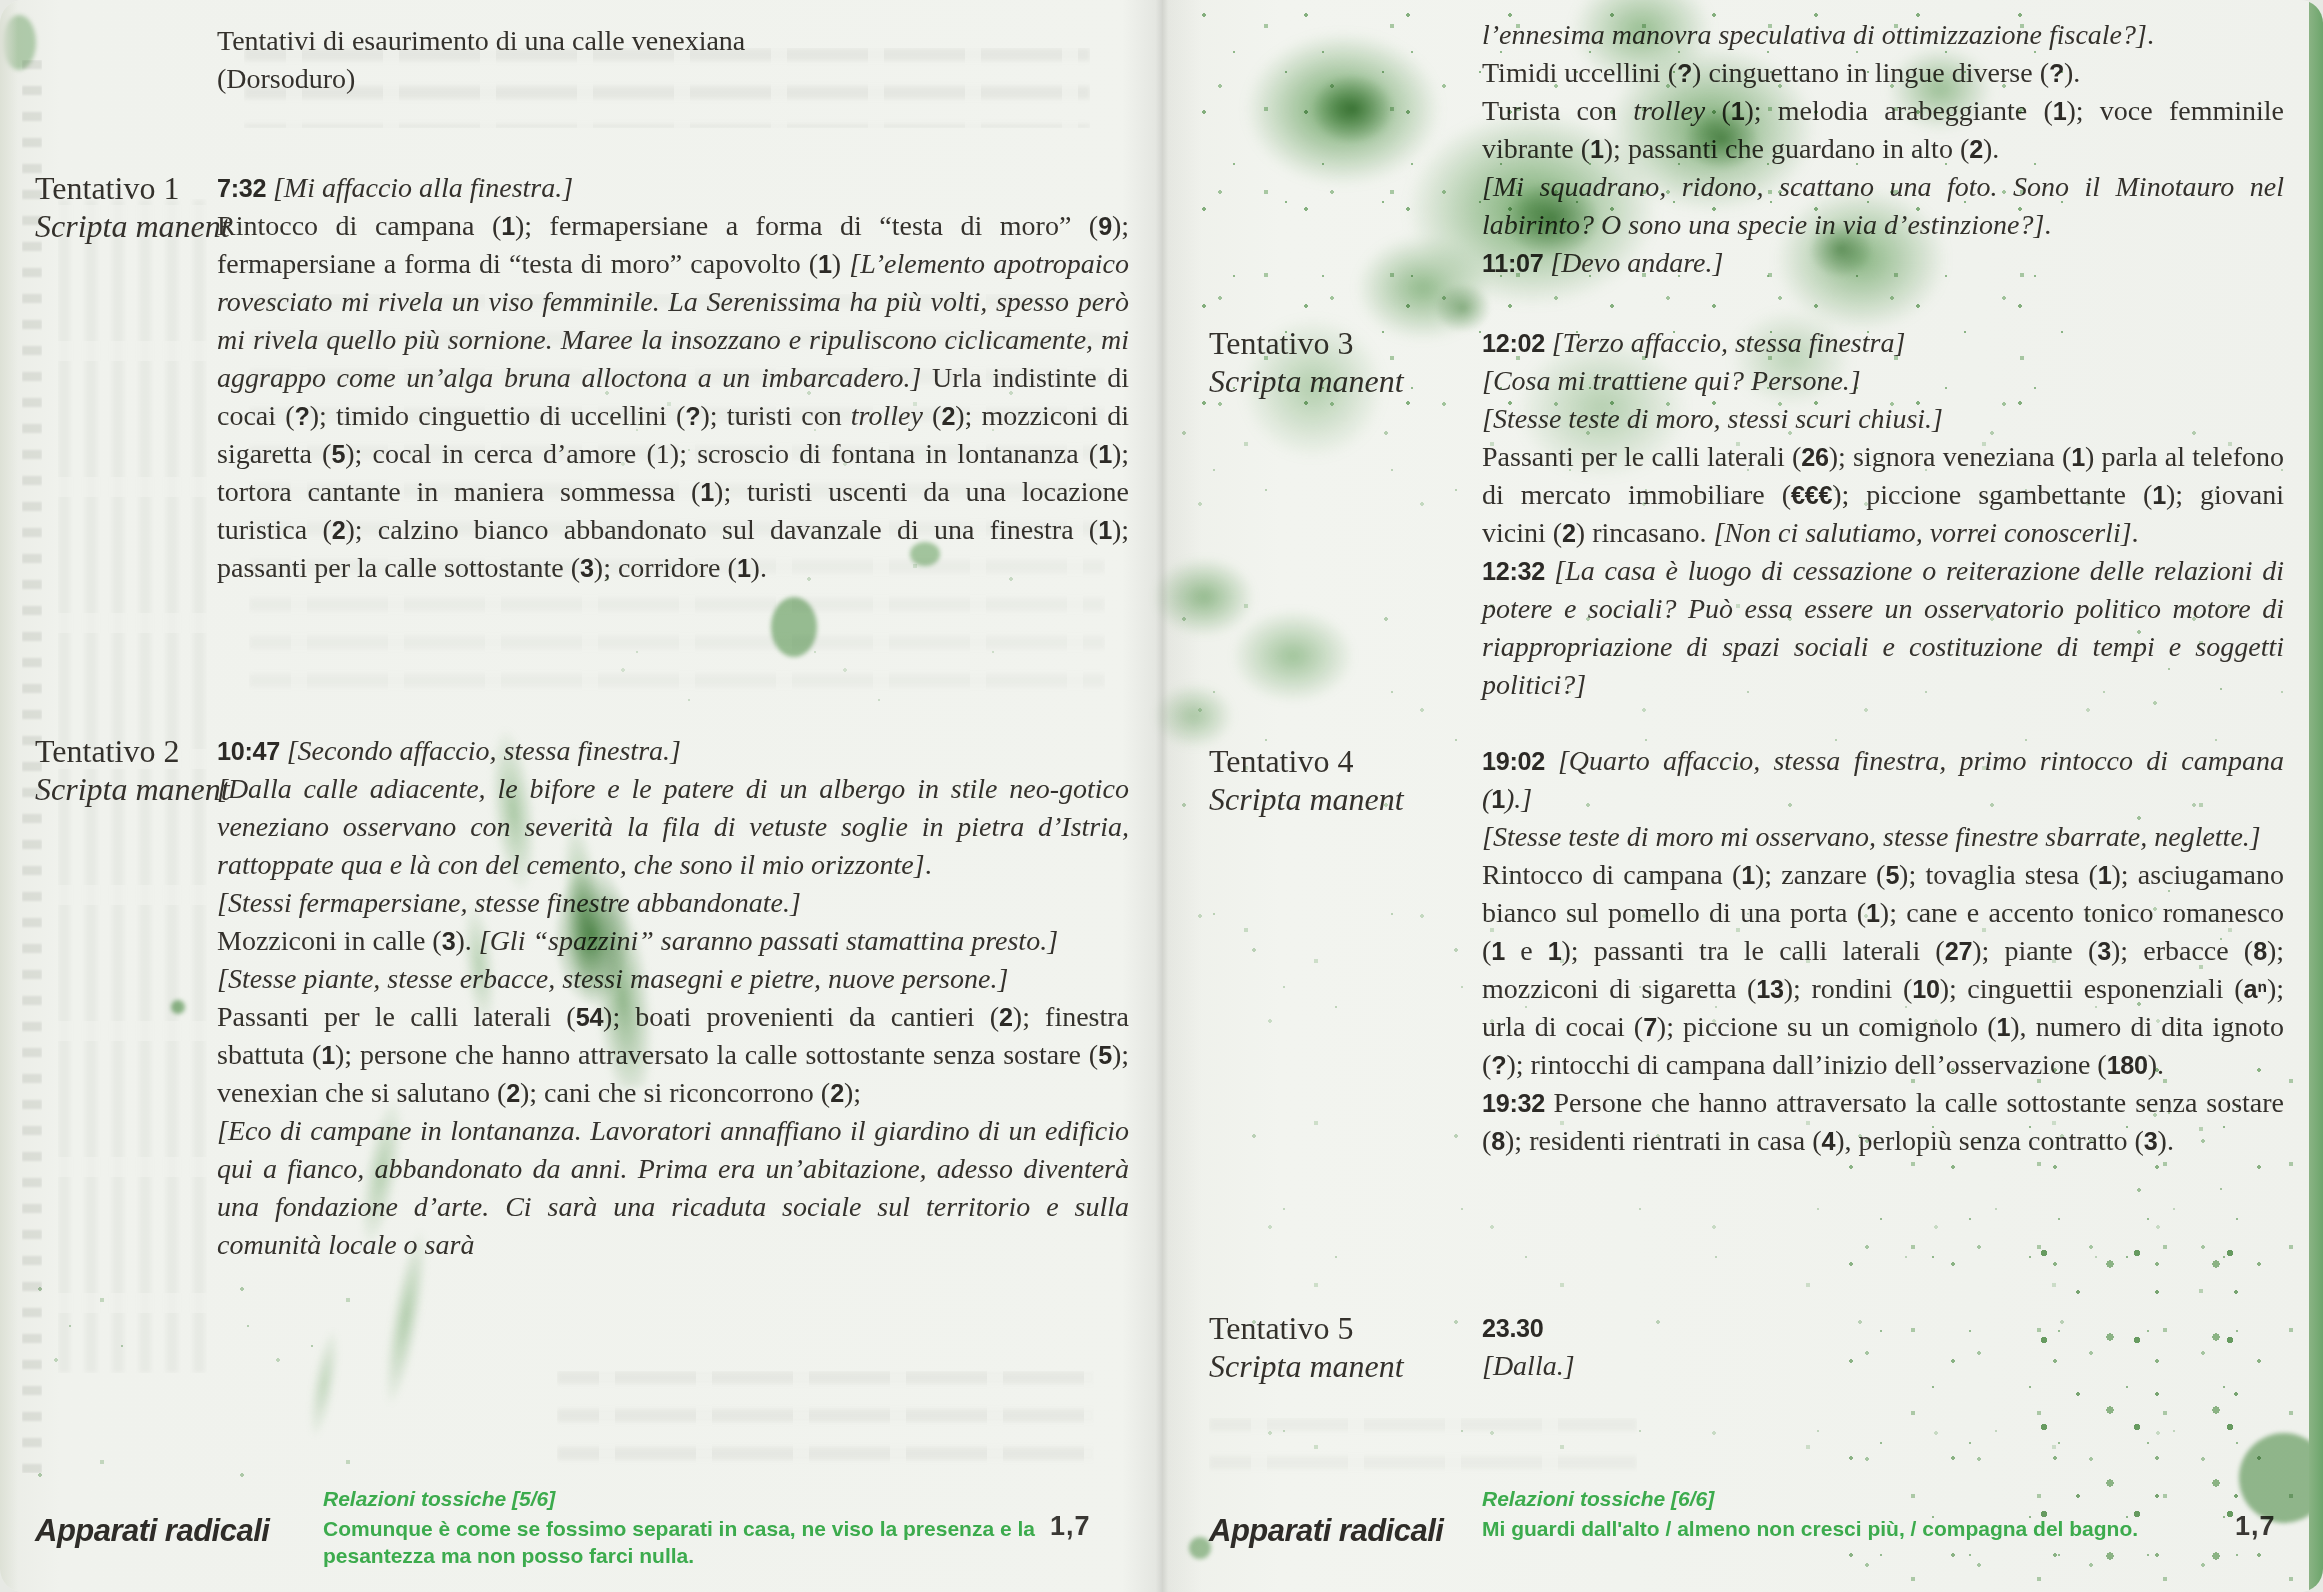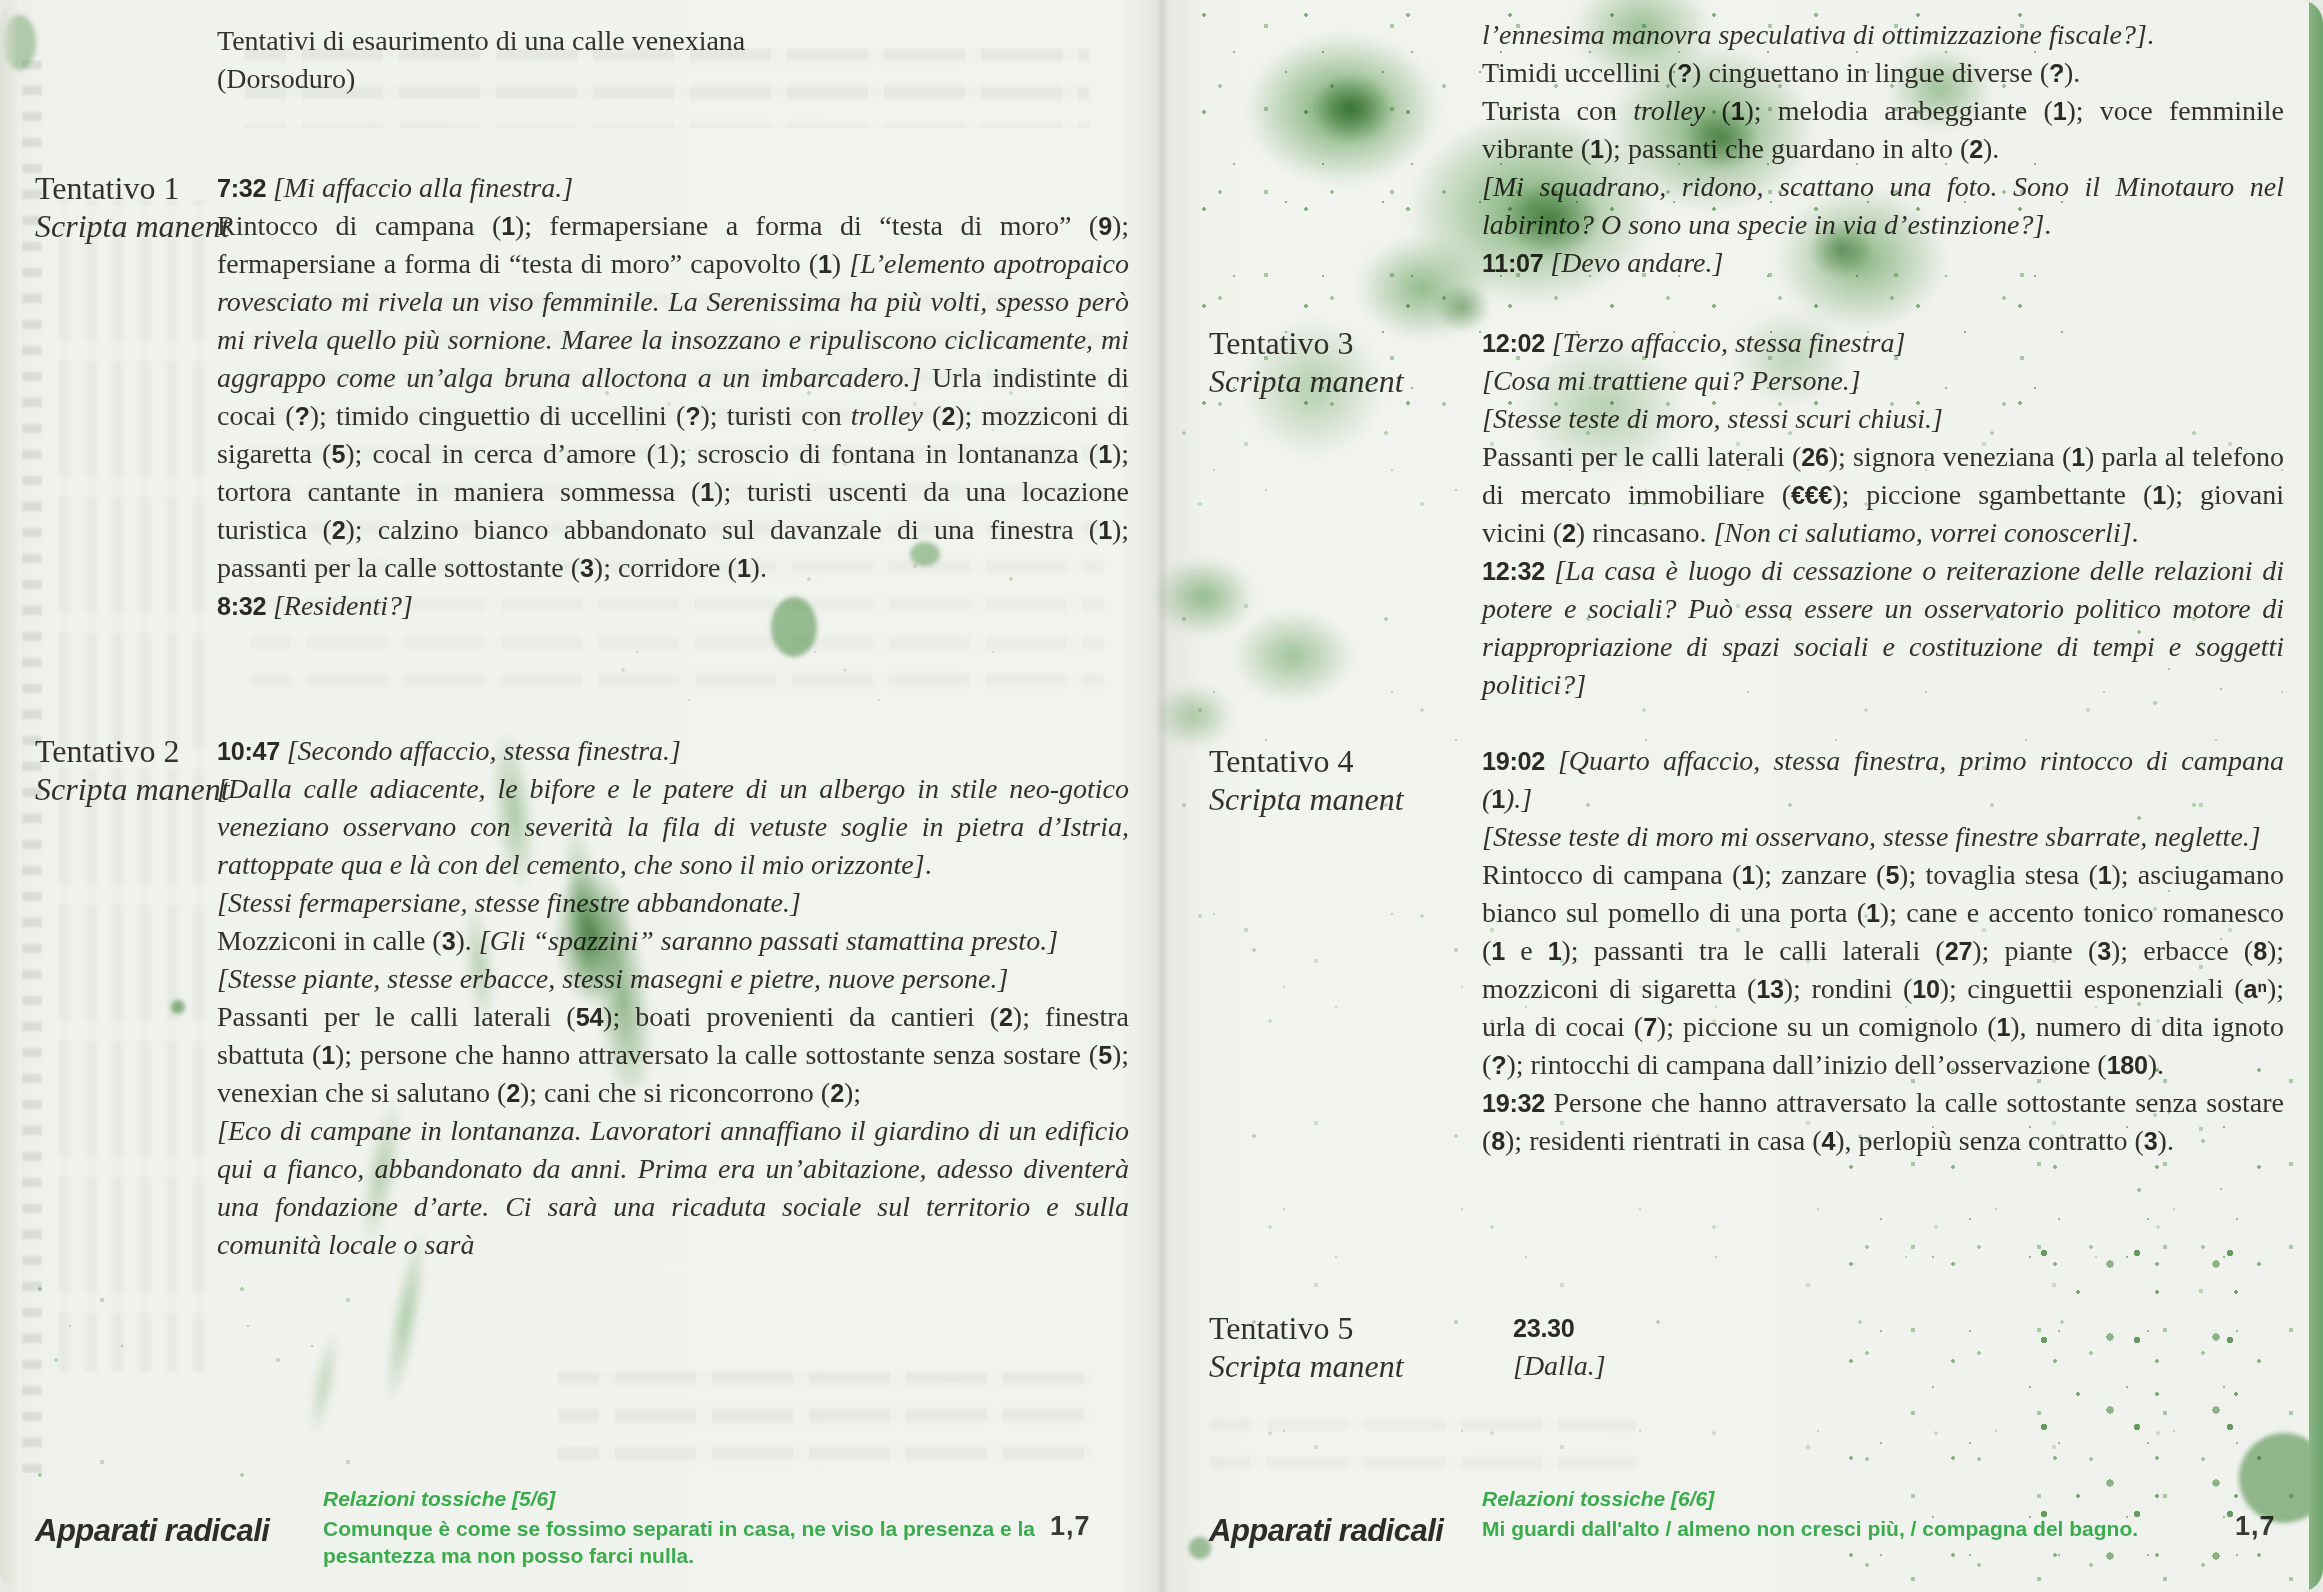--- a/index.html
+++ b/index.html
@@ -12,21 +12,21 @@
 
   
   .title{position:absolute;left:217px;top:22px;font-size:28px;line-height:38px;color:#34312c;}
   .entry{position:absolute;left:0;width:100%;}
   .lab{position:absolute;left:35px;top:0;font-size:32px;line-height:38px;color:#34312c;white-space:nowrap;}
   .page.right .lab{left:47px;}
   .lab-sub{font-style:italic;}
   .body{position:absolute;left:217px;top:0;width:912px;font-size:28px;line-height:38px;color:#34312c;}
   .page.right .body{left:320px;width:802px;}
   p.par{margin:0;text-align:justify;}
-  p.par.last{text-align:left;margin-left:31px;}
+  p.par.last{text-align:left;}
   .sg-r{}
   .sg-i{font-style:italic;}
   .sg-b{font-family:"Liberation Sans","DejaVu Sans",sans-serif;font-weight:bold;font-size:0.9em;color:#2c2a26;letter-spacing:-0.3px;}
 
   
   .footer{position:absolute;left:0;top:1485px;width:100%;height:100px;}
   .brand{position:absolute;left:35px;top:28px;font-family:"Liberation Sans","DejaVu Sans",sans-serif;
          font-weight:bold;font-style:italic;font-size:31px;color:#2e2c28;letter-spacing:-0.5px;}
   .page.right .brand{left:47px;}
   .note{position:absolute;left:323px;top:0;width:786px;font-family:"Liberation Sans","DejaVu Sans",sans-serif;
@@ -124,21 +124,20 @@
     </div>
 
     <div class="entry" style="top:169px;">
       <div class="lab">
         <div class="lab-name">Tentativo 1</div>
         <div class="lab-sub">Scripta manent</div>
       </div>
       <div class="body">
         <p class="par"><span class="sg-b">7:32 </span><span class="sg-i">[Mi affaccio alla finestra.]</span></p>
         <p class="par"><span class="sg-r">Rintocco di campana (</span><span class="sg-b">1</span><span class="sg-r">); fermapersiane a forma di “testa di moro” (</span><span class="sg-b">9</span><span class="sg-r">); fermapersiane a forma di “testa di moro” capovolto (</span><span class="sg-b">1</span><span class="sg-r">) </span><span class="sg-i">[L’elemento apotropaico rovesciato mi rivela un viso femminile. La Serenissima ha più volti, spesso però mi rivela quello più sornione. Maree la insozzano e ripuliscono ciclicamente, mi aggrappo come un’alga bruna alloctona a un imbarcadero.]</span><span class="sg-r"> Urla indistinte di cocai (</span><span class="sg-b">?</span><span class="sg-r">); timido cinguettio di uccellini (</span><span class="sg-b">?</span><span class="sg-r">); turisti con </span><span class="sg-i">trolley</span><span class="sg-r"> (</span><span class="sg-b">2</span><span class="sg-r">); mozziconi di sigaretta (</span><span class="sg-b">5</span><span class="sg-r">); cocal in cerca d’amore (1); scroscio di fontana in lontananza (</span><span class="sg-b">1</span><span class="sg-r">); tortora cantante in maniera sommessa (</span><span class="sg-b">1</span><span class="sg-r">); turisti uscenti da una locazione turistica (</span><span class="sg-b">2</span><span class="sg-r">); calzino bianco abbandonato sul davanzale di una finestra (</span><span class="sg-b">1</span><span class="sg-r">); passanti per la calle sottostante (</span><span class="sg-b">3</span><span class="sg-r">); corridore (</span><span class="sg-b">1</span><span class="sg-r">).</span></p>
-        <p class="par"><span class="sg-b">8:32 </span><span class="sg-i">[Residenti?]</span></p>
       </div>
     </div>
 
     <div class="entry" style="top:732px;">
       <div class="lab">
         <div class="lab-name">Tentativo 2</div>
         <div class="lab-sub">Scripta manent</div>
       </div>
       <div class="body">
         <p class="par"><span class="sg-b">10:47 </span><span class="sg-i">[Secondo affaccio, stessa finestra.]</span></p>

